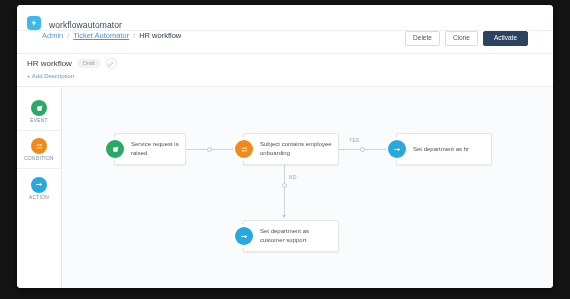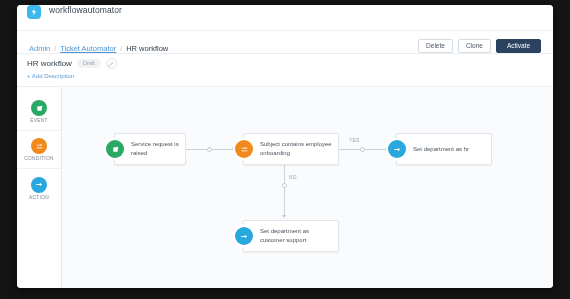--- a/index.html
+++ b/index.html
@@ -19,39 +19,39 @@
     border-radius:4px;
     box-shadow:0 2px 10px rgba(0,0,0,0.55);
     overflow:hidden;
   }
 
   
   .appbar {
     position:absolute; left:0; top:0; width:100%; height:26px;
     background:#ffffff;
     border-bottom:1px solid #edf0f2;
-    display:flex; align-items:flex-start; padding-left:10px;
+    display:flex; align-items:flex-end; padding-left:10px;
   }
   .logo {
     width:14px; height:14px; border-radius:4px;
     background:#3eb8ec;
     display:flex; align-items:center; justify-content:center;
     flex:0 0 auto;
   }
   .logo svg { display:block; }
   .app-title {
     margin-left:8px; font-size:8.5px; color:#3c4858; letter-spacing:0.1px;
   }
 
   
   .crumbbar {
     position:absolute; left:0; top:26px; width:100%; height:23px;
     background:#ffffff;
     border-bottom:1px solid #eceff1;
-    display:flex; align-items:flex-end; padding:0 12px;
+    display:flex; align-items:flex-start; padding:0 25px;
   }
   .crumbs { display:flex; align-items:center; gap:4px; font-size:7.5px; }
   .crumb-link { color:#5b9bd5; }
   .crumb-link.alt { color:#4f93d1;text-decoration:underline; }
   .crumb-sep { color:#b6bfc7; font-size:7px; }
   .crumb-current { color:#33414e; }
   .crumb-actions { margin-left:auto; display:flex; align-items:center; gap:5px; }
   .btn {
     font-size:6.5px; padding:3px 7px; border-radius:2px;
     border:1px solid #d6dde2; background:#fff; color:#4a5560;

